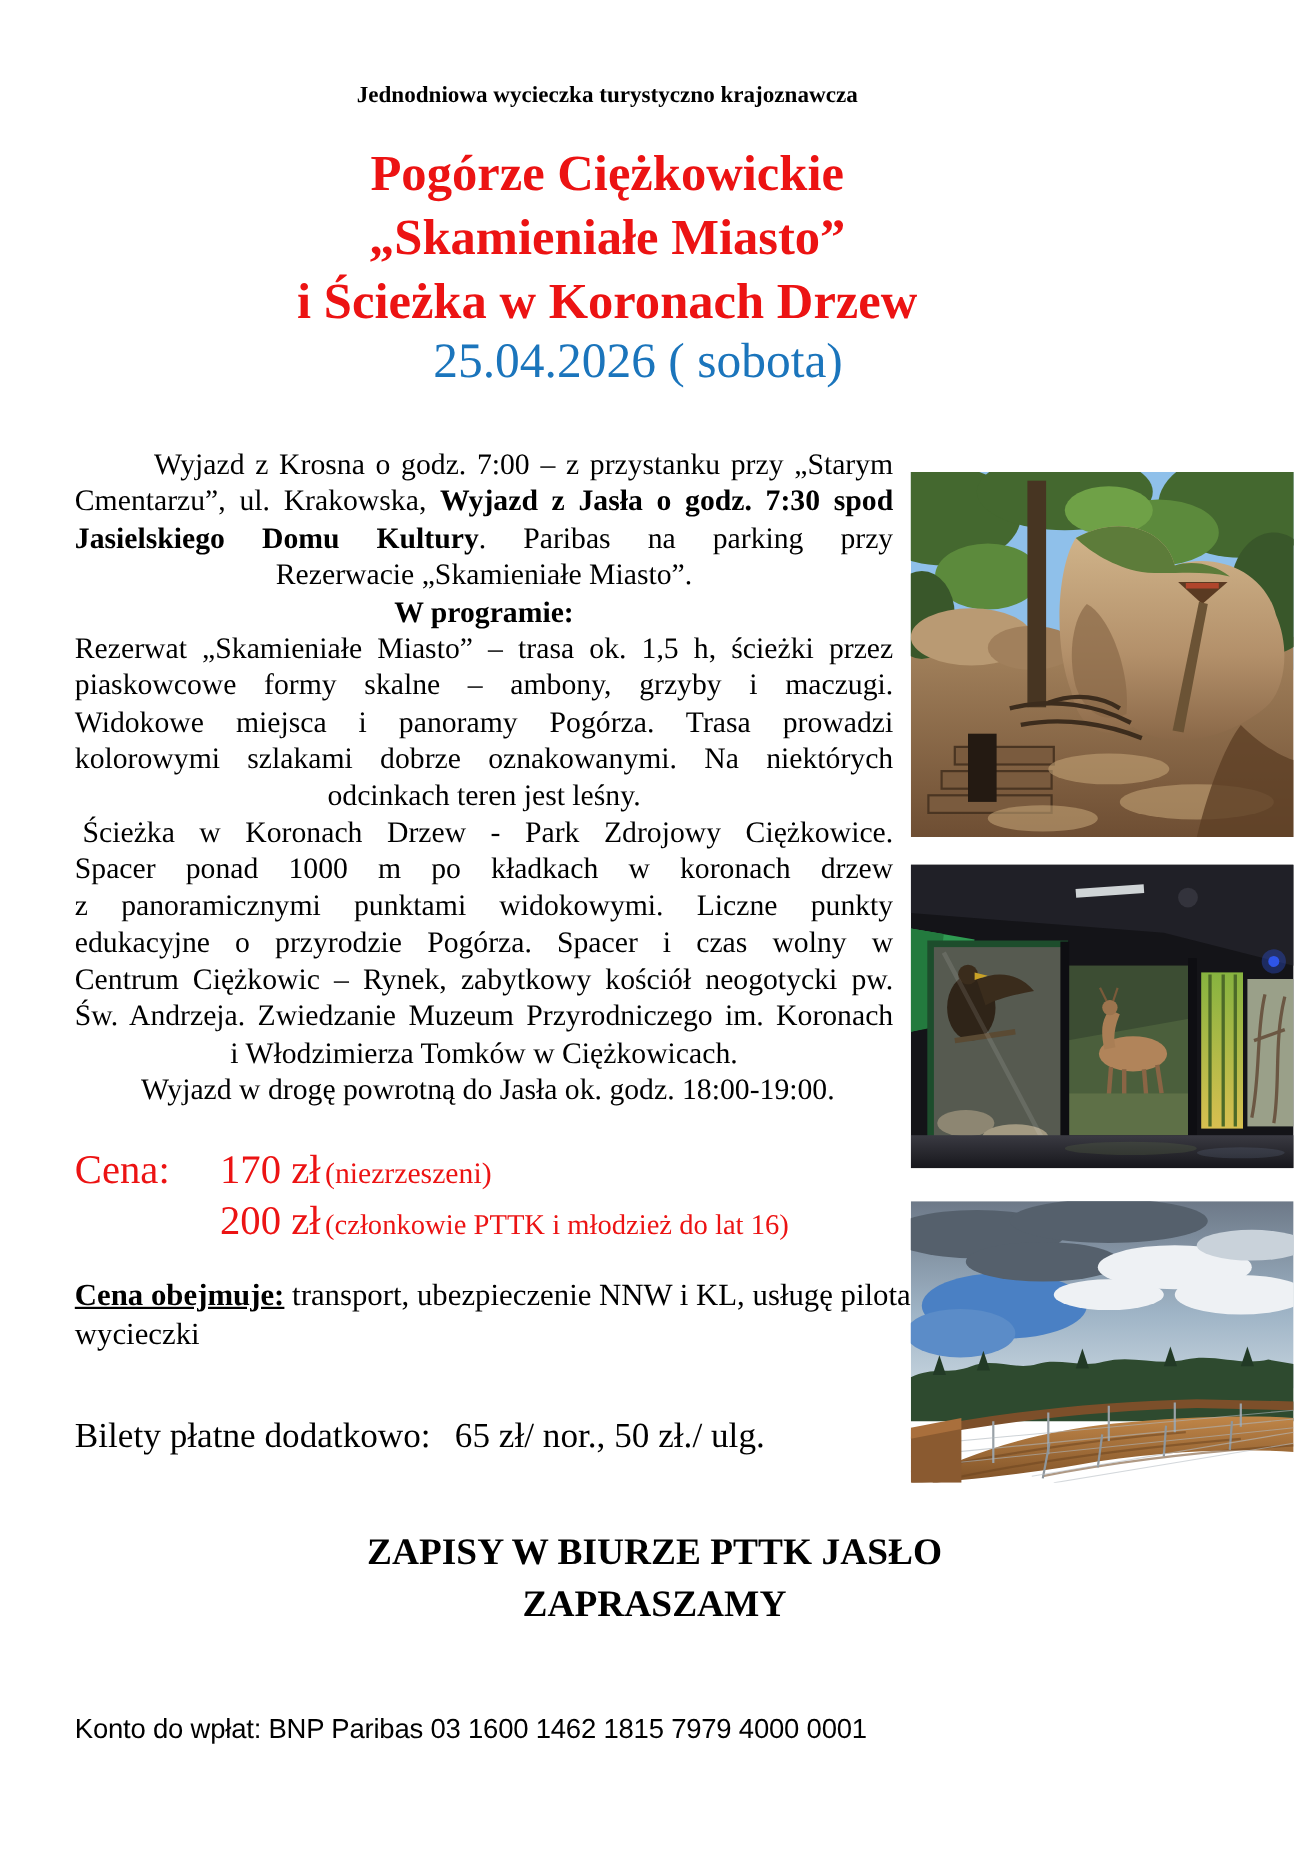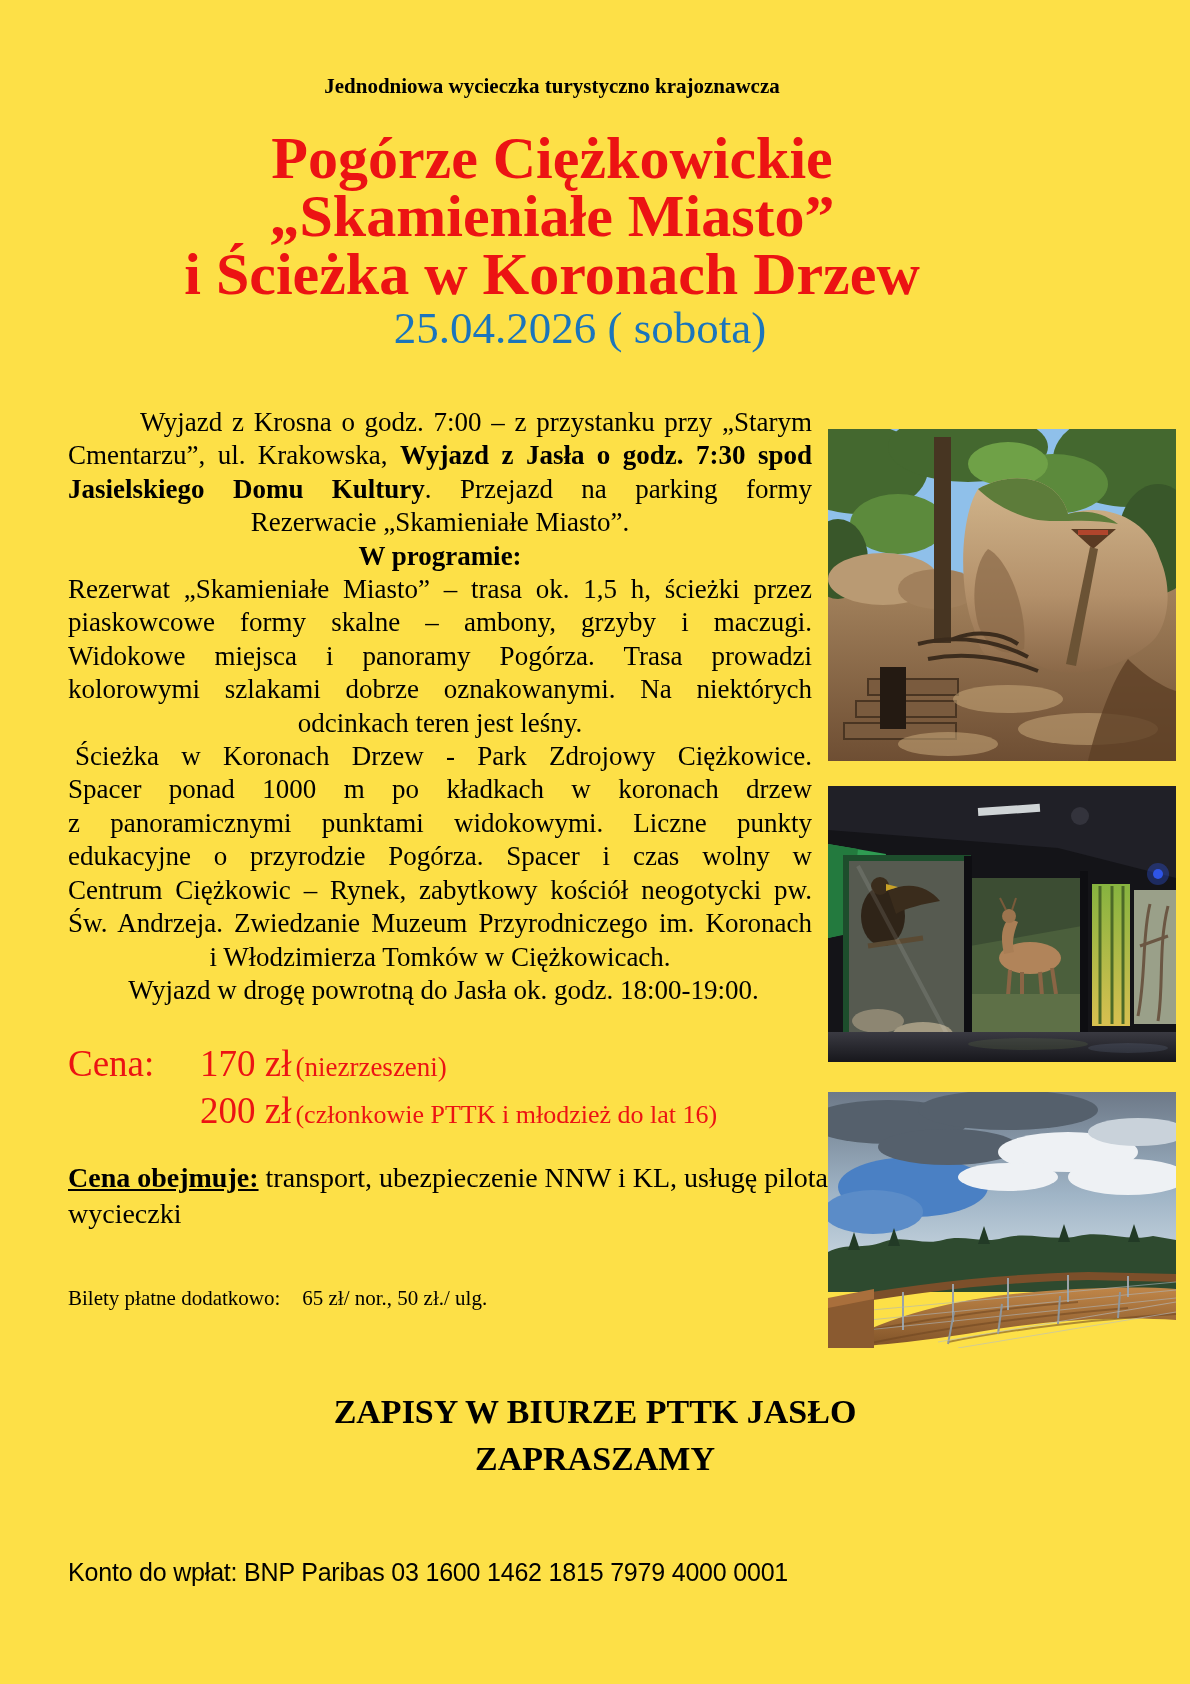--- a/index.html
+++ b/index.html
@@ -1,29 +1,29 @@
 <!DOCTYPE html>
 <html><head>
 <meta charset="utf-8">
 <style>
   html,body { margin:0; padding:0; background:#e8e8e8; }
   .page {
     position:relative; width:1190px; height:1684px; margin:0 auto;
-    background:#fde047; overflow:hidden;
+    background:#ffffff; overflow:hidden;
     font-family:"Liberation Serif", serif; color:#000;
   }
   .abs { position:absolute; }
 
   .kicker {
     top:74px; left:0; width:1104px; text-align:center;
     font-weight:bold; font-size:21px;
   }
   .title {
     top:129px; left:0; width:1104px; text-align:center;
-    font-weight:bold; font-size:60px; line-height:58px; color:#ec1313;
+    font-weight:bold; font-size:46px; line-height:58px; color:#ec1313;
   }
   .date {
     top:302px; left:0; width:1160px; text-align:center;
     font-weight:normal; font-size:45px; color:#1b75bc;
   }
 
   .body-col { top:406px; left:68px; width:744px; font-size:27px; line-height:33.4px; }
   .bl { white-space:normal; }
   .j { text-align:justify; text-align-last:justify; }
   .l { text-align:center; }
@@ -34,21 +34,21 @@
   .price-row { height:47px; }
   .price-label { display:inline-block; width:132px; font-size:37px; }
   .price-indent { display:inline-block; width:132px; }
   .price-amount { font-size:37px; }
   .price-note1 { font-size:27px; }
   .price-note2 { font-size:26px; }
 
   .includes { top:1160px; left:68px; width:760px; font-size:28px; line-height:36px; }
   .includes b { text-decoration:underline; }
 
-  .tickets { top:1286px; left:68px; font-size:21px; }
+  .tickets { top:1286px; left:68px; font-size:32px; }
   .tickets .gap { margin-left:22px; }
 
   .signup {
     top:1388px; left:0; width:1190px; text-align:center;
     font-weight:bold; font-size:34px; line-height:47px;
   }
 
   .account {
     top:1558px; left:68px;
     font-family:"Liberation Sans", sans-serif; font-weight:normal;
@@ -72,21 +72,21 @@
     <div>Pogórze Ciężkowickie</div>
     <div>„Skamieniałe Miasto”</div>
     <div>i Ścieżka w Koronach Drzew</div>
   </div>
 
   <div class="abs date">25.04.2026 ( sobota)</div>
 
   <div class="abs body-col">
     <div class="bl j ind"><span>Wyjazd z Krosna o godz. 7:00 – z przystanku przy „Starym</span></div>
     <div class="bl j"><span>Cmentarzu”, ul. Krakowska, </span><b>Wyjazd z Jasła o godz. 7:30 spod</b></div>
-    <div class="bl j"><b>Jasielskiego Domu Kultury</b><span>. Przejazd na parking formy</span></div>
+    <div class="bl j"><b>Jasielskiego Domu Kultury</b><span>. Paribas na parking przy</span></div>
     <div class="bl l"><span>Rezerwacie „Skamieniałe Miasto”.</span></div>
     <div class="bl l"><b>W programie:</b></div>
     <div class="bl j"><span>Rezerwat „Skamieniałe Miasto” – trasa ok. 1,5 h, ścieżki przez</span></div>
     <div class="bl j"><span>piaskowcowe formy skalne – ambony, grzyby i maczugi.</span></div>
     <div class="bl j"><span>Widokowe miejsca i panoramy Pogórza. Trasa prowadzi</span></div>
     <div class="bl j"><span>kolorowymi szlakami dobrze oznakowanymi. Na niektórych</span></div>
     <div class="bl l"><span>odcinkach teren jest leśny.</span></div>
     <div class="bl j sind"><span>Ścieżka w Koronach Drzew - Park Zdrojowy Ciężkowice.</span></div>
     <div class="bl j"><span>Spacer ponad 1000 m po kładkach w koronach drzew</span></div>
     <div class="bl j"><span>z panoramicznymi punktami widokowymi. Liczne punkty</span></div>

